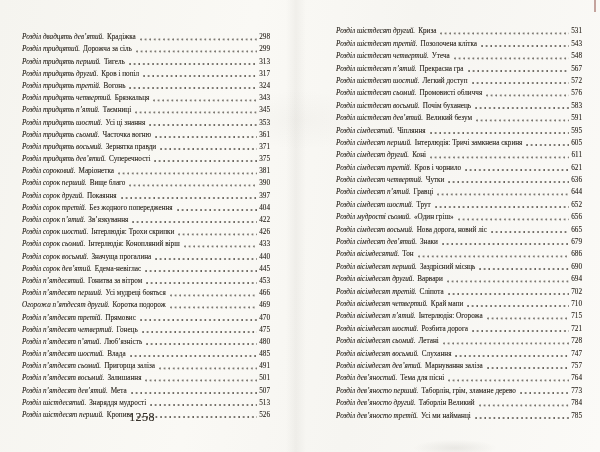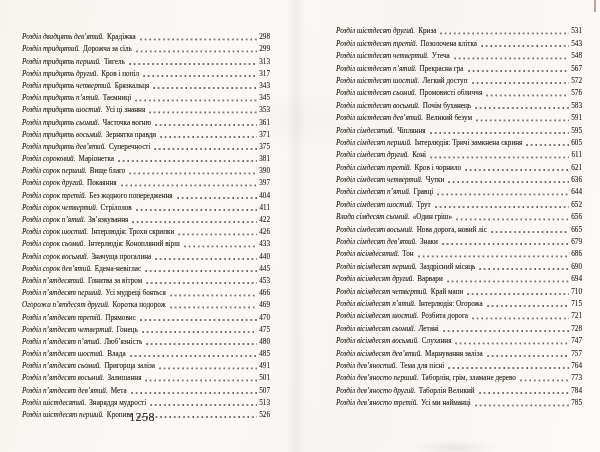--- a/index.html
+++ b/index.html
@@ -89,20 +89,26 @@
         <span class="leader"></span>
         <span class="pg">313</span>
       </div>
       <div class="row">
         <span class="chap">Розділ тридцять другий.</span>
         <span class="title">Кров і попіл</span>
         <span class="leader"></span>
         <span class="pg">317</span>
       </div>
       <div class="row">
+        <span class="chap">Розділ тридцять третій.</span>
+        <span class="title">Вогонь</span>
+        <span class="leader"></span>
+        <span class="pg">324</span>
+      </div>
+      <div class="row">
         <span class="chap">Розділ тридцять четвертий.</span>
         <span class="title">Брязкальця</span>
         <span class="leader"></span>
         <span class="pg">343</span>
       </div>
       <div class="row">
         <span class="chap">Розділ тридцять п’ятий.</span>
         <span class="title">Таємниці</span>
         <span class="leader"></span>
         <span class="pg">345</span>
@@ -147,26 +153,20 @@
         <span class="chap">Розділ сорок другий.</span>
         <span class="title">Покаяння</span>
         <span class="leader"></span>
         <span class="pg">397</span>
       </div>
       <div class="row">
         <span class="chap">Розділ сорок третій.</span>
         <span class="title">Без жодного попередження</span>
         <span class="leader"></span>
         <span class="pg">404</span>
-      </div>
-      <div class="row">
-        <span class="chap">Розділ сорок четвертий.</span>
-        <span class="title">Стрілолов</span>
-        <span class="leader"></span>
-        <span class="pg">411</span>
       </div>
       <div class="row">
         <span class="chap">Розділ сорок п’ятий.</span>
         <span class="title">Зв’язкування</span>
         <span class="leader"></span>
         <span class="pg">422</span>
       </div>
       <div class="row">
         <span class="chap">Розділ сорок шостий.</span>
         <span class="title">Інтерлюдія: Трохи скрипки</span>
@@ -352,21 +352,21 @@
         <span class="leader"></span>
         <span class="pg">644</span>
       </div>
       <div class="row">
         <span class="chap">Розділ сімдесят шостий.</span>
         <span class="title">Трут</span>
         <span class="leader"></span>
         <span class="pg">652</span>
       </div>
       <div class="row">
-        <span class="chap">Влада сімдесят сьомий.</span>
+        <span class="chap">Розділ мудрості сьомий.</span>
         <span class="title">«Один гріш»</span>
         <span class="leader"></span>
         <span class="pg">656</span>
       </div>
       <div class="row">
         <span class="chap">Розділ сімдесят восьмий.</span>
         <span class="title">Нова дорога, новий ліс</span>
         <span class="leader"></span>
         <span class="pg">665</span>
       </div>
@@ -386,20 +386,26 @@
         <span class="chap">Розділ вісімдесят перший.</span>
         <span class="title">Заздрісний місяць</span>
         <span class="leader"></span>
         <span class="pg">690</span>
       </div>
       <div class="row">
         <span class="chap">Розділ вісімдесят другий.</span>
         <span class="title">Варвари</span>
         <span class="leader"></span>
         <span class="pg">694</span>
+      </div>
+      <div class="row">
+        <span class="chap">Розділ вісімдесят третій.</span>
+        <span class="title">Сліпота</span>
+        <span class="leader"></span>
+        <span class="pg">702</span>
       </div>
       <div class="row">
         <span class="chap">Розділ вісімдесят четвертий.</span>
         <span class="title">Край мапи</span>
         <span class="leader"></span>
         <span class="pg">710</span>
       </div>
       <div class="row">
         <span class="chap">Розділ вісімдесят п’ятий.</span>
         <span class="title">Інтерлюдія: Огорожа</span>

